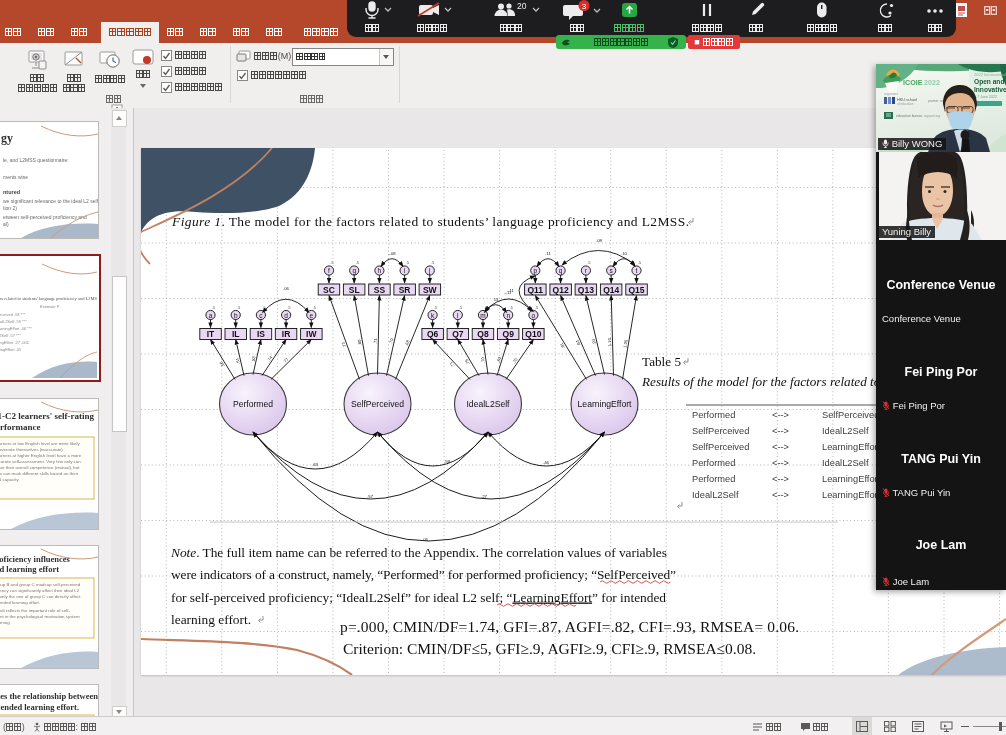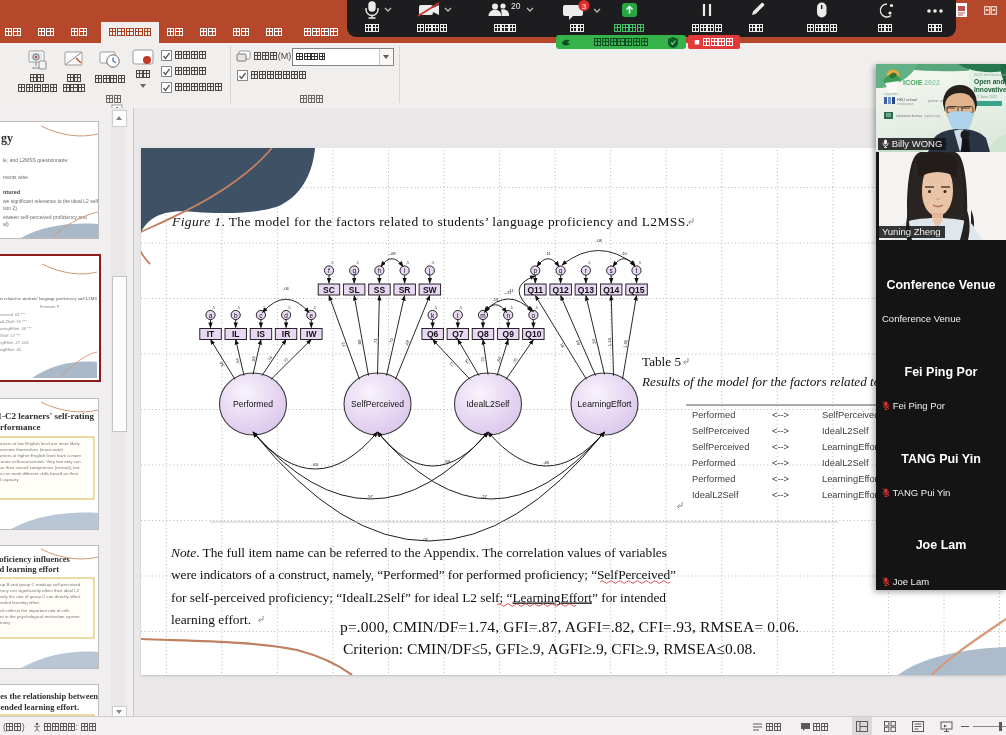--- a/index.html
+++ b/index.html
@@ -606,21 +606,21 @@
         <g>
           <rect x="10" y="5" width="14" height="10" rx="2" fill="#ececec"></rect>
           <path d="M24 8 l6-3 v10 l-6-3 z" fill="#ececec"></path>
           <path d="M9 16 L30 3" stroke="#c9372c" stroke-width="1.6"></path>
         </g>
         <path d="M36 8 l3 3 3-3" stroke="#bbb" fill="none" stroke-width="1.3"></path>
       </svg>
   <div class="mlab"><i class="c"></i><i class="c"></i><i class="c"></i><i class="c"></i></div>
  </div>
 
- <div class="mitem" style="left:128px;width:60px">
+ <div class="mitem" style="left:134px;width:60px">
   <svg width="60" height="20" viewBox="0 0 60 20">
         <g fill="#ececec">
           <circle cx="20" cy="6.5" r="3"></circle>
           <path d="M13.5 16 a6.5 6.5 0 0 1 13 0 z"></path>
           <circle cx="28" cy="6" r="2.6"></circle>
           <path d="M26 9.5 a6 6 0 0 1 8 6.5 h-7"></path>
         </g>
         <text x="36" y="9" fill="#ececec" font-size="8.5">20</text>
         <path d="M52 8 l3 3 3-3" stroke="#bbb" fill="none" stroke-width="1.3"></path>
       </svg>
@@ -786,21 +786,21 @@
    <circle cx="53.5" cy="39.5" r="1.5" fill="#32271e"></circle>
         <circle cx="69" cy="39.5" r="1.5" fill="#32271e"></circle>
    <path d="M60 47 h4" stroke="#cf9d7c" stroke-width="1"></path>
    <path d="M57 53 C59.5 55 64.5 55 67 53" stroke="#b3705f" stroke-width="1.6" fill="none"></path>
    <path d="M56 61 h11 v9 h-11 z" fill="#e2b697"></path>
    <path d="M14 88 L26 72 C36 64 86 64 96 72 L106 88 Z" fill="#dfe6ec"></path>
    <path d="M56 67 L61 77 L67 67 C64 65 59 65 56 67 Z" fill="#eac4a6"></path>
    <path d="M84 88 C88 74 90 62 88 52 C94 62 95 76 92 88 Z" fill="#25211e"></path>
    <path d="M36 88 C33 76 32 64 34 54 C30 64 29 78 31 88 Z" fill="#25211e"></path>
   </svg>
-  <div class="nlab">Yuning Zheng</div>
+  <div class="nlab">Yuning Billy</div>
  </div>
  <div class="tile" style="top:176px;height:87px">
       <div class="bigname" style="top:38px">Conference Venue</div>
       <div class="nlab">Conference Venue</div>
     </div>
  <div class="tile" style="top:263px;height:87px">
       <div class="bigname" style="top:38px">Fei Ping Por</div>
       <div class="nlab"><svg class="micmute" width="8" height="9" viewBox="0 0 8 9">
           <rect x="2.5" y="0.5" width="3" height="5" rx="1.5" fill="#d33"></rect>
           <path d="M1.5 3.5 v1 a2.5 2.5 0 0 0 5 0 v-1 M4 7 V8.5 M2.5 8.5 h3" stroke="#d33" stroke-width="0.8" fill="none"></path>

